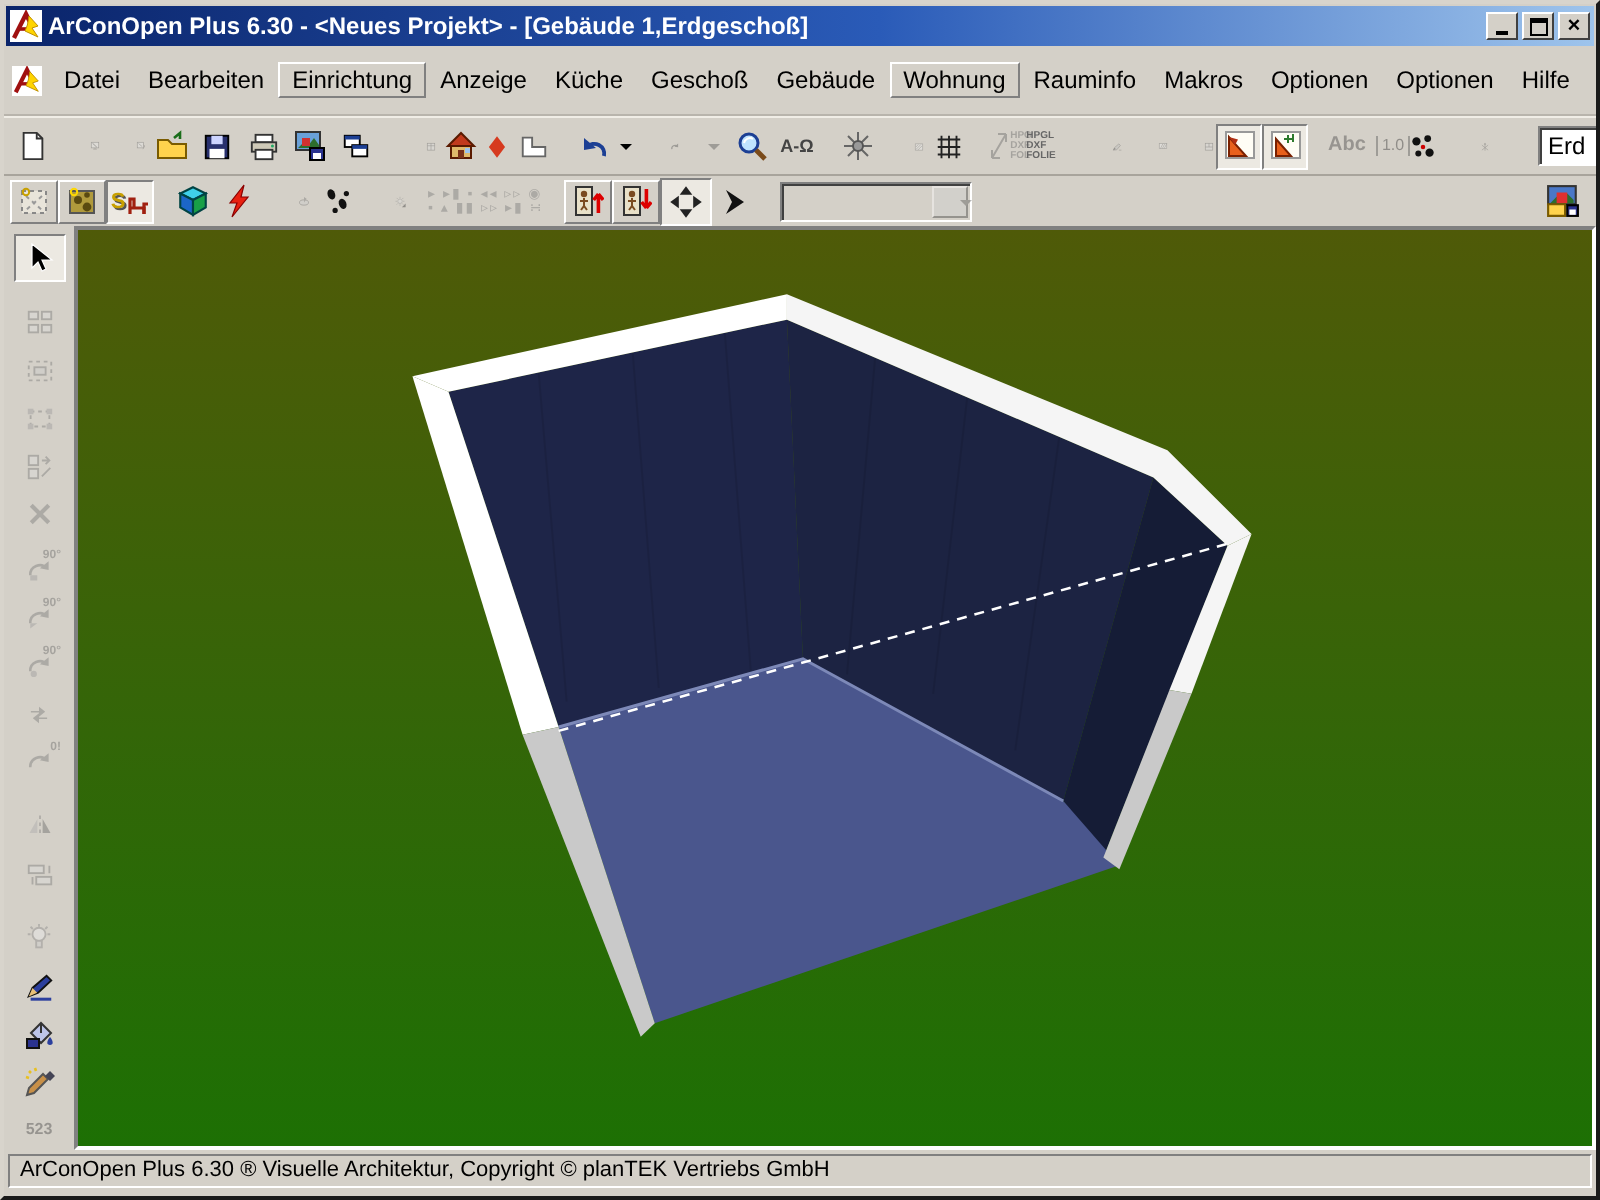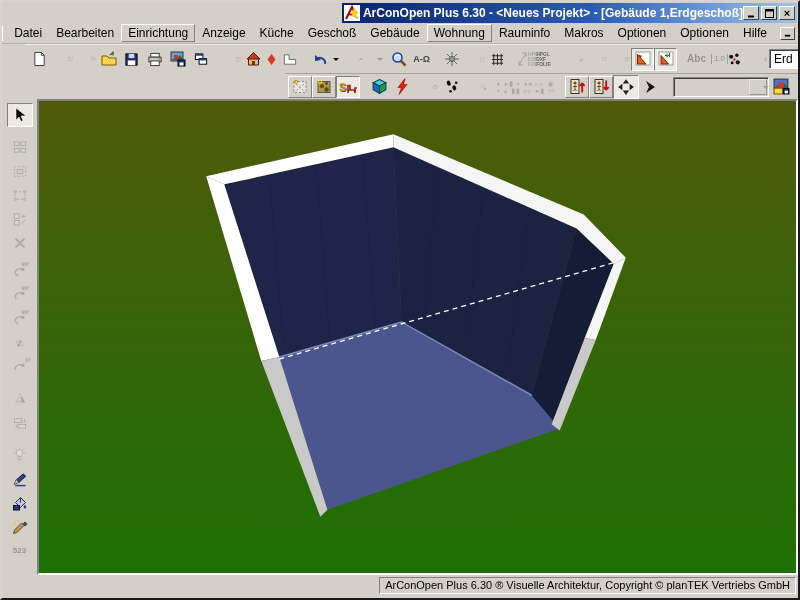--- a/index.html
+++ b/index.html
@@ -1,26 +1,26 @@
 <!DOCTYPE html>
 <html><head>
 <meta charset="utf-8">
 <style>
   html,body{margin:0;padding:0;background:#3a6ea5;font-family:"Liberation Sans",sans-serif;}
   *{box-sizing:border-box;}
-  .window{width:800px;height:600px;background:#d4d0c8;border:2px solid;border-color:#d8d4cc #1a1a1a #1a1a1a #d8d4cc;display:flex;flex-direction:column;overflow:hidden;align-items:flex-end;}
+  .window{width:800px;height:600px;background:#d4d0c8;border:2px solid;border-color:#d8d4cc #1a1a1a #1a1a1a #d8d4cc;display:flex;flex-direction:column;overflow:hidden;}
   
   .titlebar{height:20px;margin:1px 1px 0 1px;background:linear-gradient(to right,#0a246a,#2a5bb8 55%,#9ec4ec);display:flex;align-items:center;padding:0 2px;flex:none;}
   .titlebar .ticon{width:16px;height:16px;flex:none;margin-right:3px;}
   .titletext{color:#fff;font-weight:bold;font-size:12px;white-space:nowrap;overflow:hidden;flex:1;letter-spacing:0;}
   .winbtns{display:flex;gap:2px;flex:none;align-items:center;}
   .wbtn{width:16px;height:14px;background:#d4d0c8;border:1px solid;border-color:#fff #404040 #404040 #fff;display:flex;align-items:center;justify-content:center;padding:0;font-size:10px;font-weight:bold;line-height:1;color:#000;}
   .wbtn svg{display:block;}
   
-  .menubar{height:21px;display:flex;align-items:center;padding:0 2px;flex:none;font-size:12px;border-bottom:1px solid #b8b4ac;}
+  .menubar{height:35px;display:flex;align-items:center;padding:0 2px;flex:none;font-size:12px;border-bottom:1px solid #b8b4ac;}
   .menubar .ticon{width:15px;height:15px;margin:0 4px 0 2px;flex:none;}
   .mi{padding:2px 7px;color:#000;white-space:nowrap;}
   .mi.sel{border:1px solid;border-color:#fff #808080 #808080 #fff;padding:1px 6px;}
   .mspacer{flex:1;}
   .mdibtns{display:flex;gap:2px;margin-left:6px;margin-right:1px;}
   .mdibtns .wbtn{width:15px;height:13px;}
   
   .toolbar{display:flex;align-items:center;flex:none;border-top:1px solid #f0ede6;padding:2px 3px;overflow:hidden;}
   .tb1{height:29px;}
   .tb2{height:26px;border-top:1px solid #a8a49c;}

